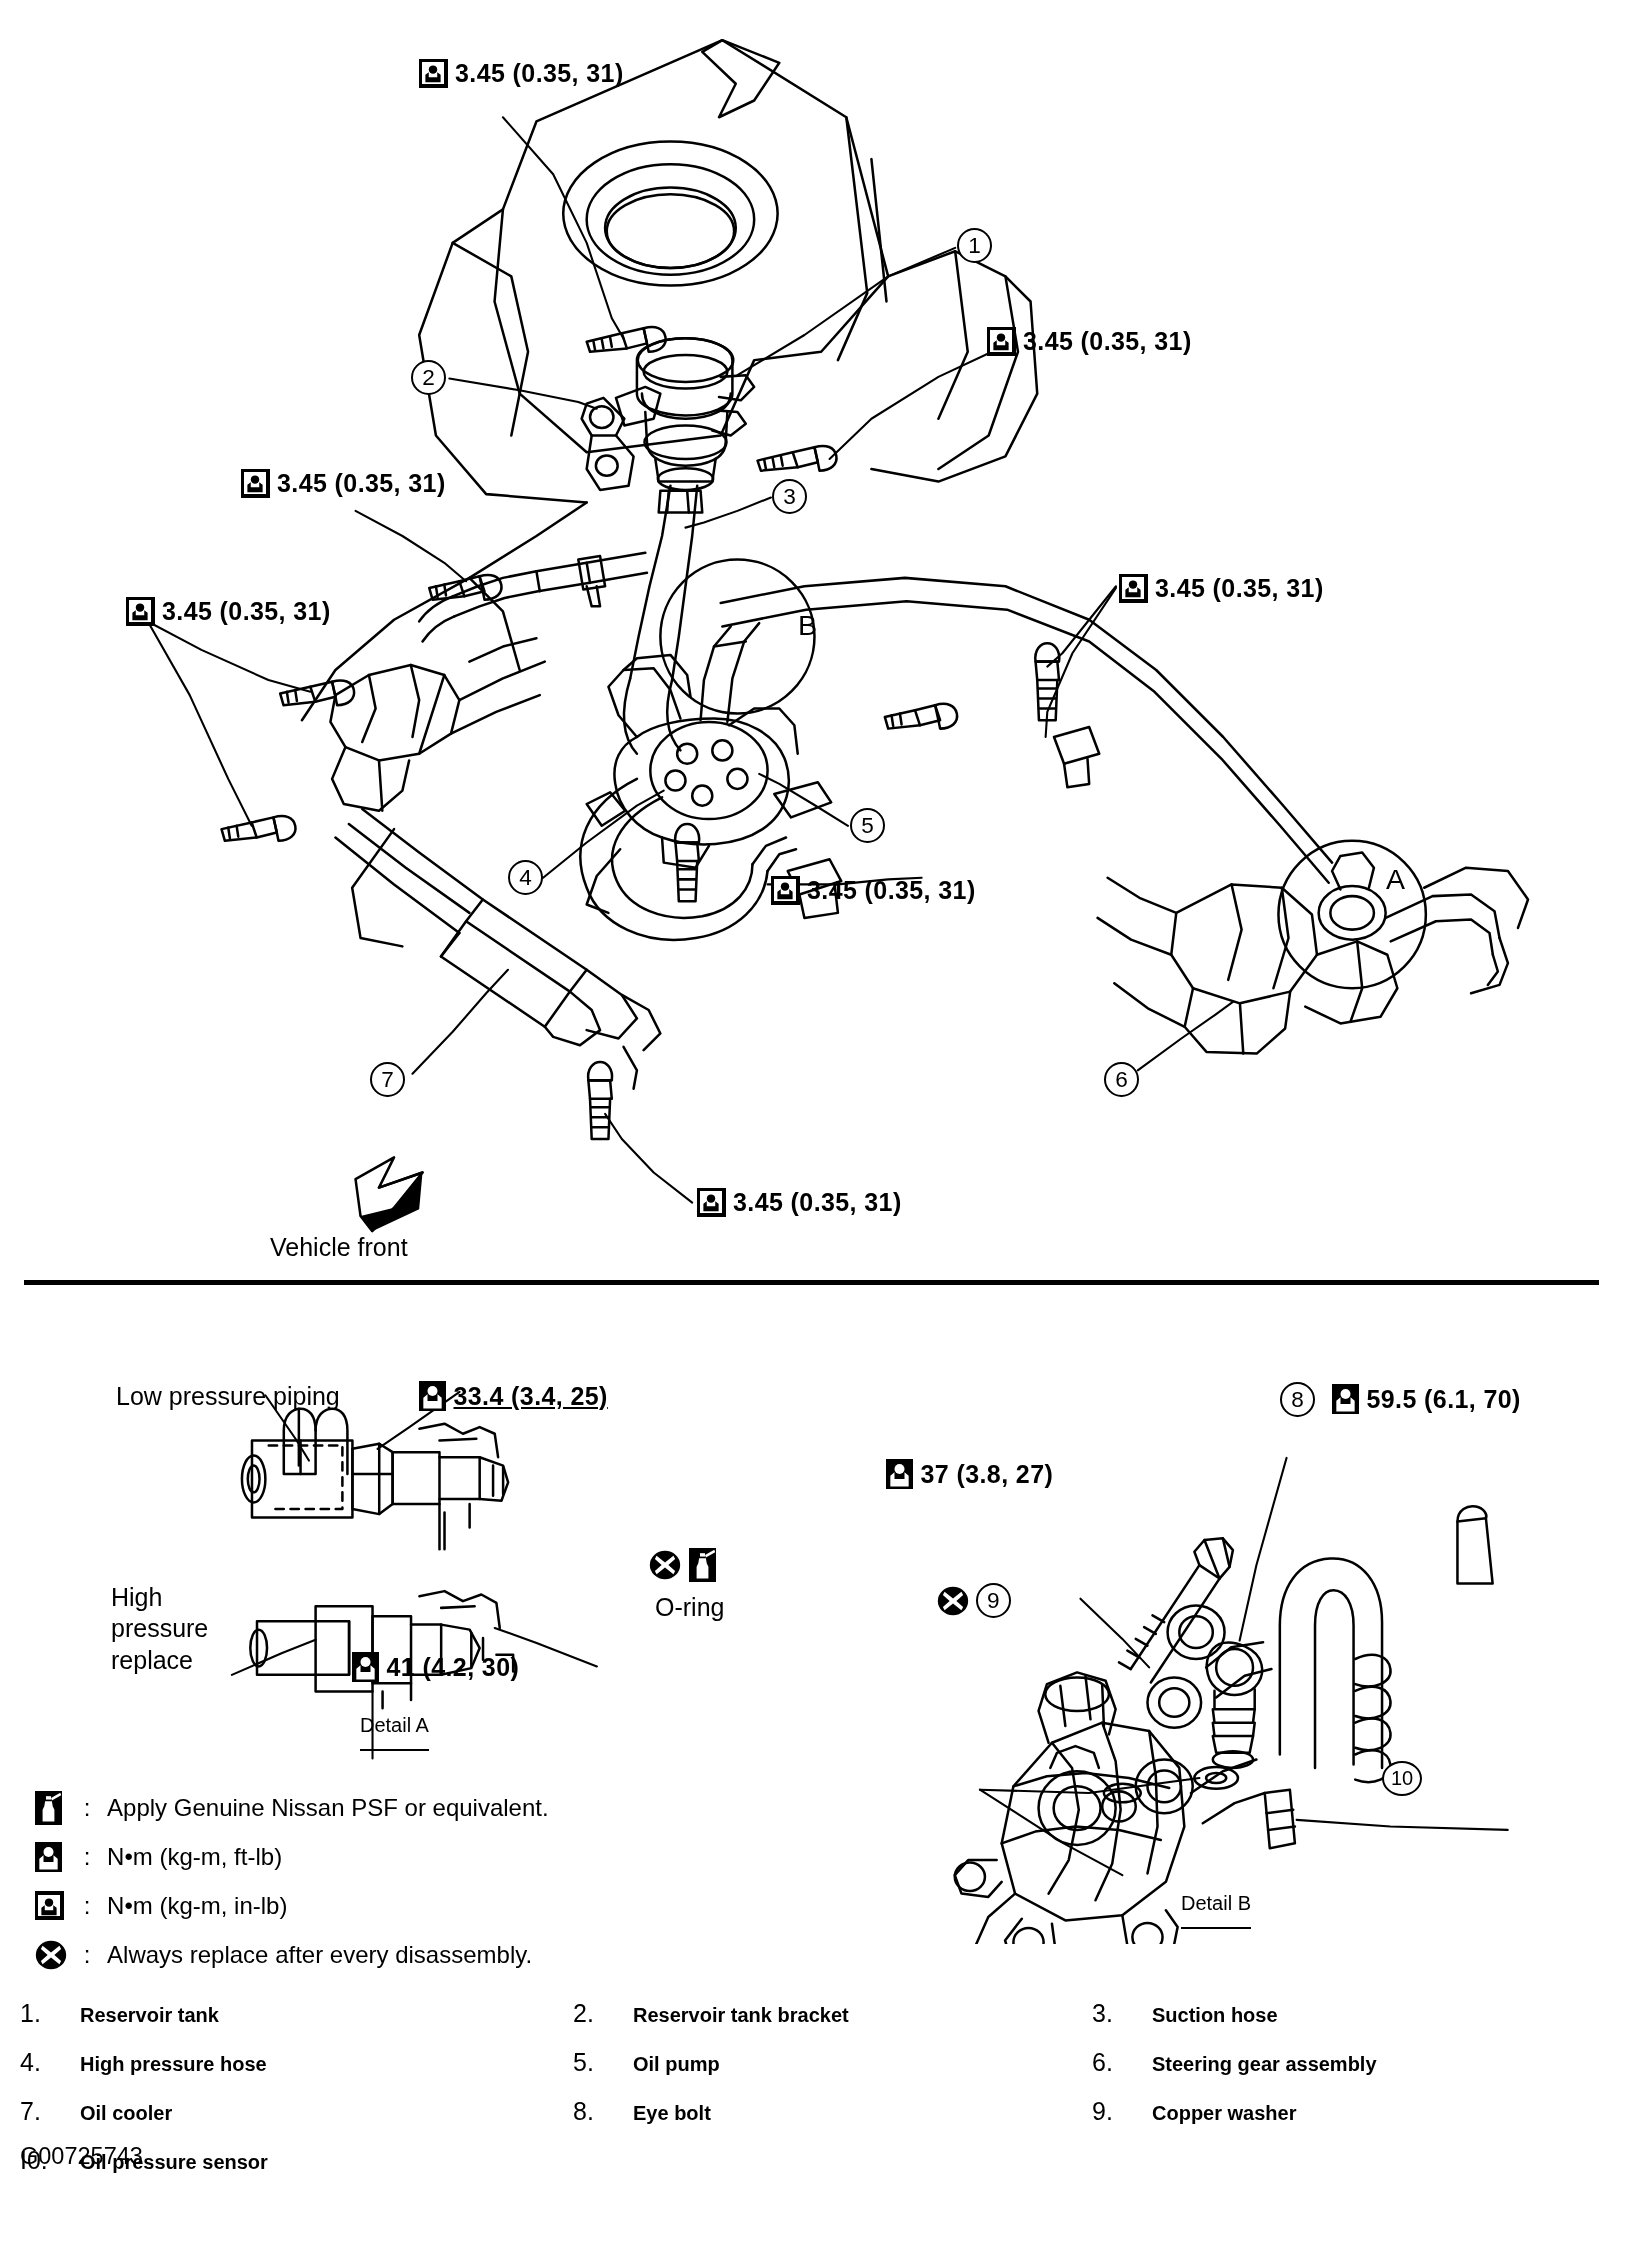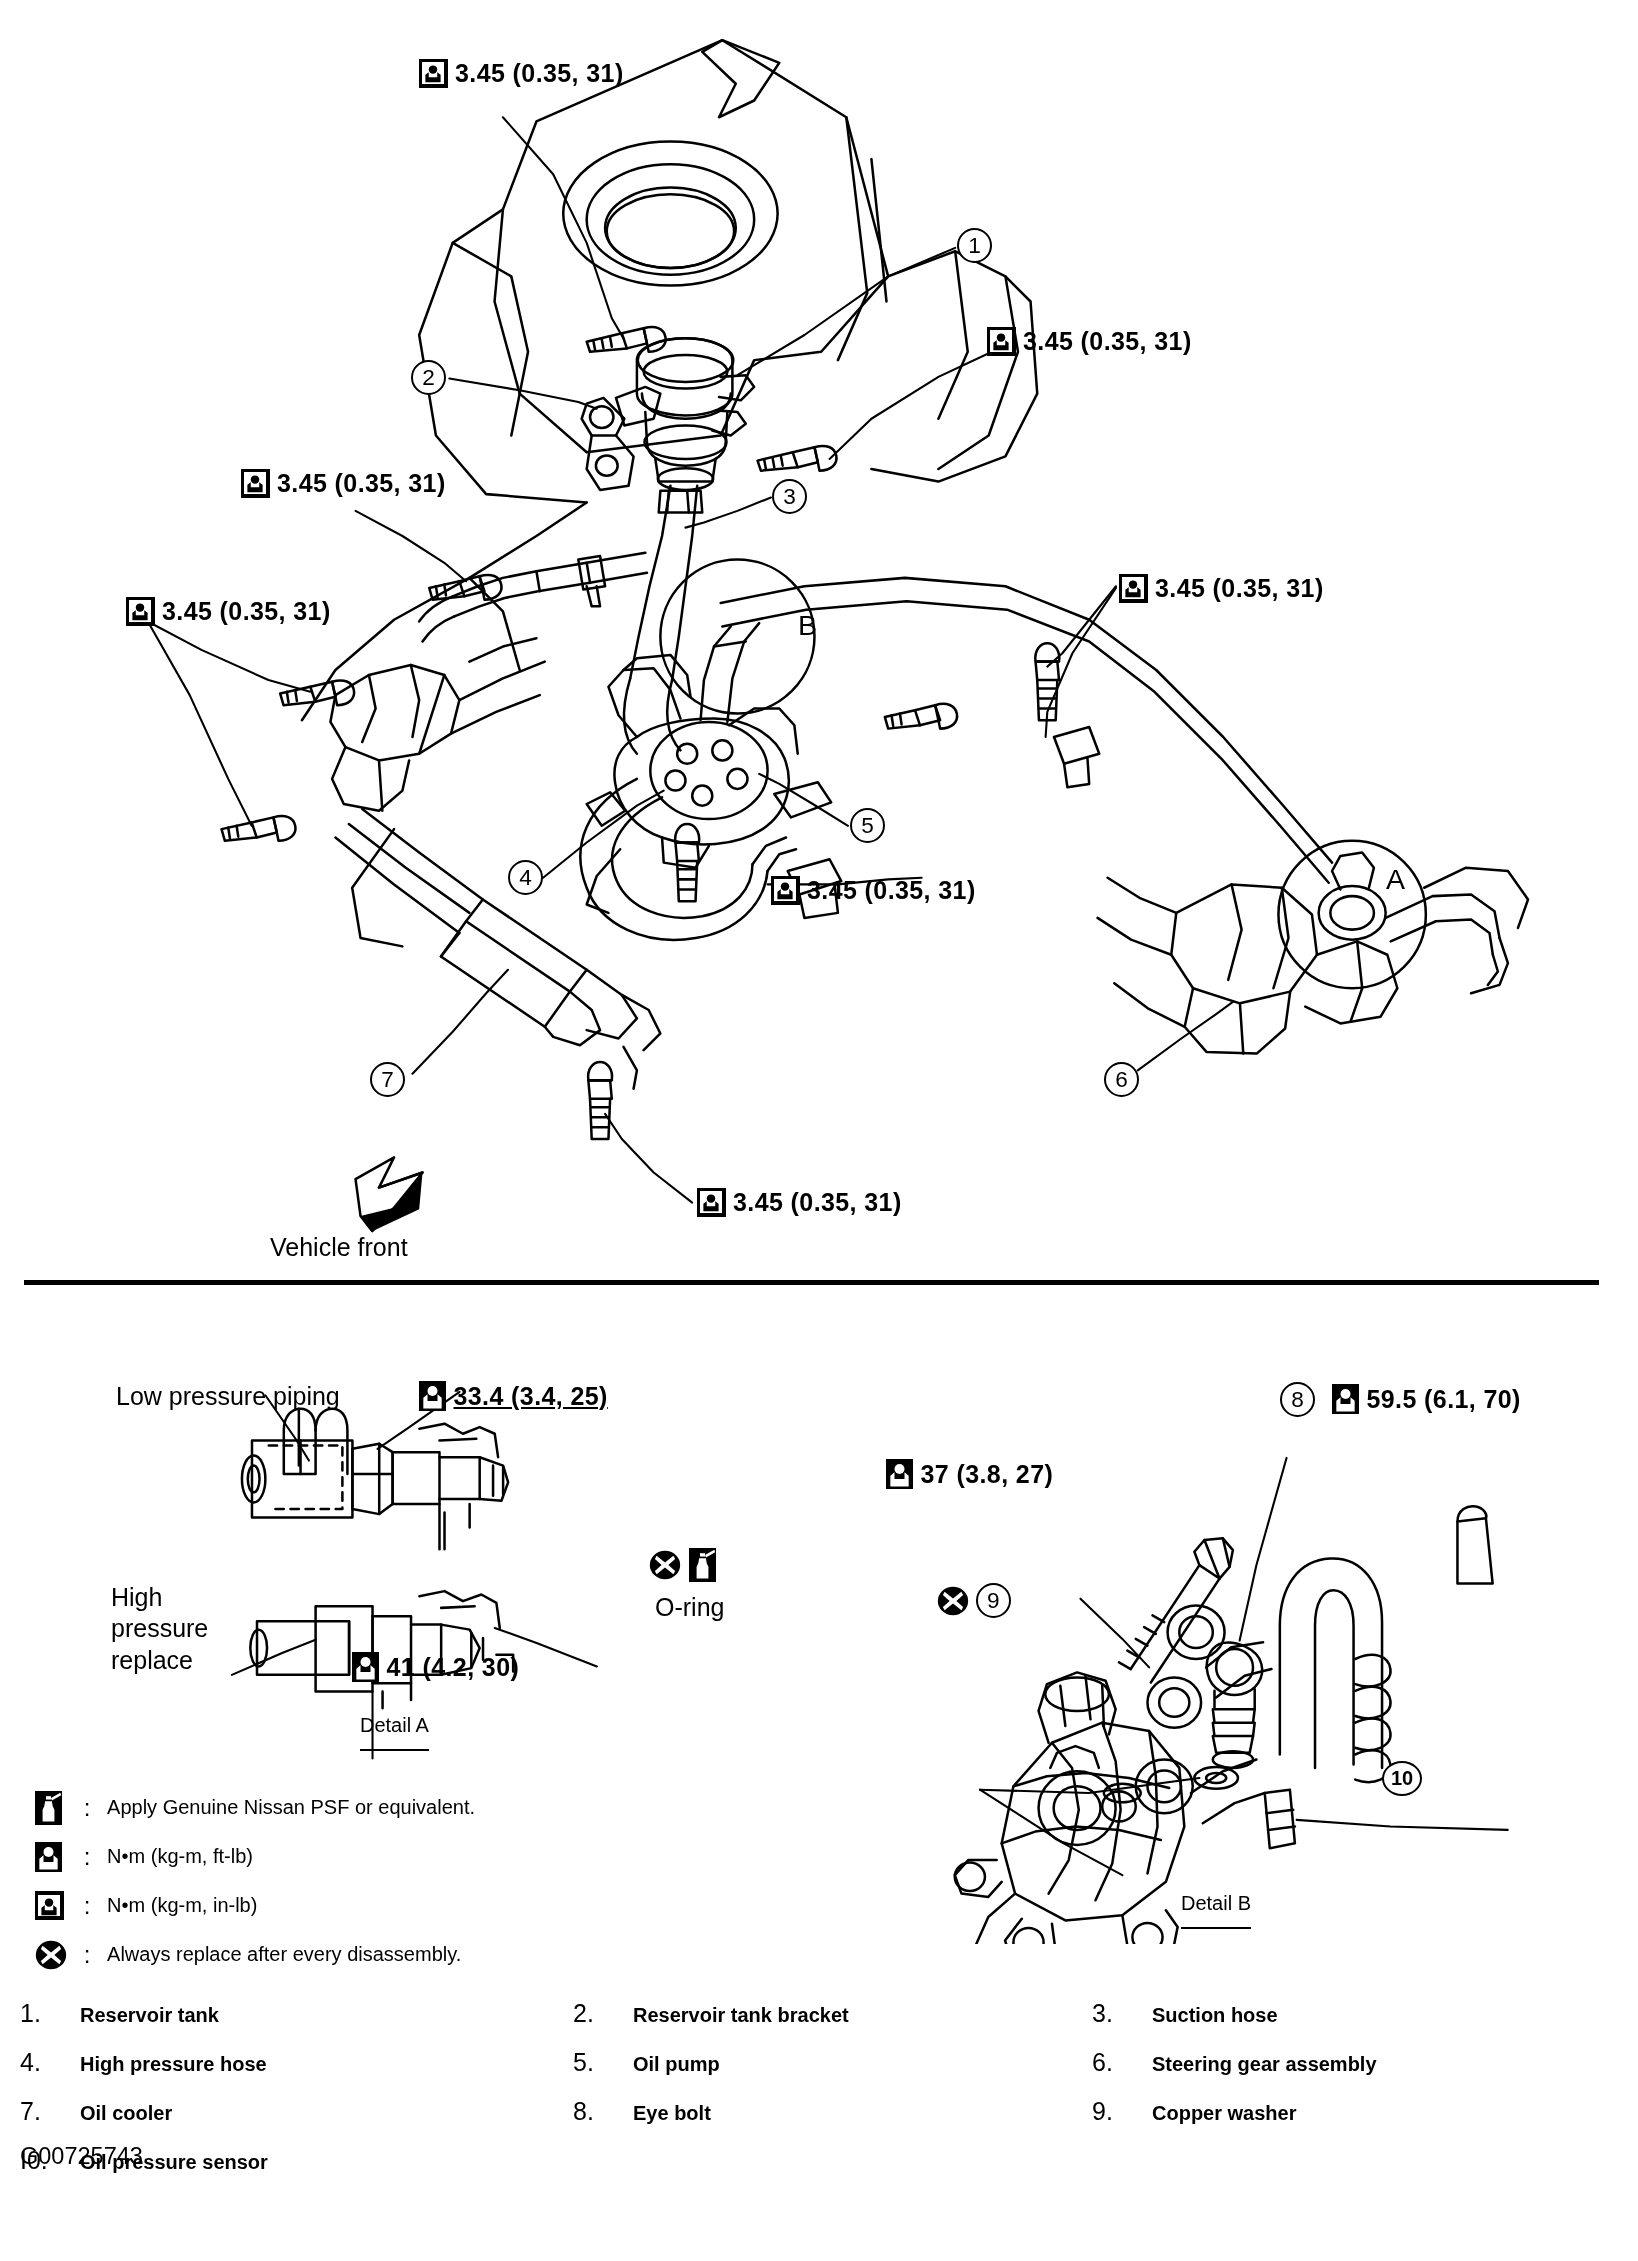--- a/index.html
+++ b/index.html
@@ -110,21 +110,21 @@
 
   
   .legend { position: absolute; left: 35px; top: 1783px; }
   .legend-row {
     display: flex;
     align-items: center;
     height: 49px;
     gap: 11.7px;
   }
   .legend-row .lg-colon { font-size: 24px; width: 11.7px; }
-  .legend-row .lg-text  { font-size: 20px; white-space: nowrap; }
+  .legend-row .lg-text  { font-size: 24px; white-space: nowrap; }
   .legend-ico { width: 37px; display:flex; align-items:center; justify-content:flex-start; }
 
   
   .parts { position: absolute; left: 15px; top: 1999px; width: 1592px; }
   .parts-row { display: flex; height: 49px; align-items: baseline; }
   .parts-cell { display: flex; align-items: baseline; }
   .p-num  { font-size: 25px; width: 60px; text-align: left; padding-left: 5px; }
   .p-name { font-size: 20px; white-space: nowrap; font-weight: bold; }
   .col1 { width: 553px; }
   .col2 { width: 519px; }
@@ -746,21 +746,21 @@
       <svg viewBox="0 0 38 38" width="32" height="32">
         <ellipse cx="19" cy="19" rx="18" ry="17" fill="#000"></ellipse>
         <path d="M9 8 L19 16 L29 8 L31 12 L23 19 L31 26 L29 30 L19 22 L9 30 L7 26 L15 19 L7 12 Z" fill="#fff"></path>
       </svg>
     </span>
     <span class="balloon" style="position:relative; left:0; top:0;">
       <span>9</span>
     </span>
   </div>
 
-  <div class="balloon b10" style="left:1382px; top:1761px;font-weight:bold;">
+  <div class="balloon b10" style="left:1382px; top:1761px;">
     <span>10</span>
   </div>
 
   <div class="detail-title" style="left:1181px; top:1892px;">
     <span>Detail B</span>
   </div>
 
   <div class="legend">
 
     <div class="legend-row">

